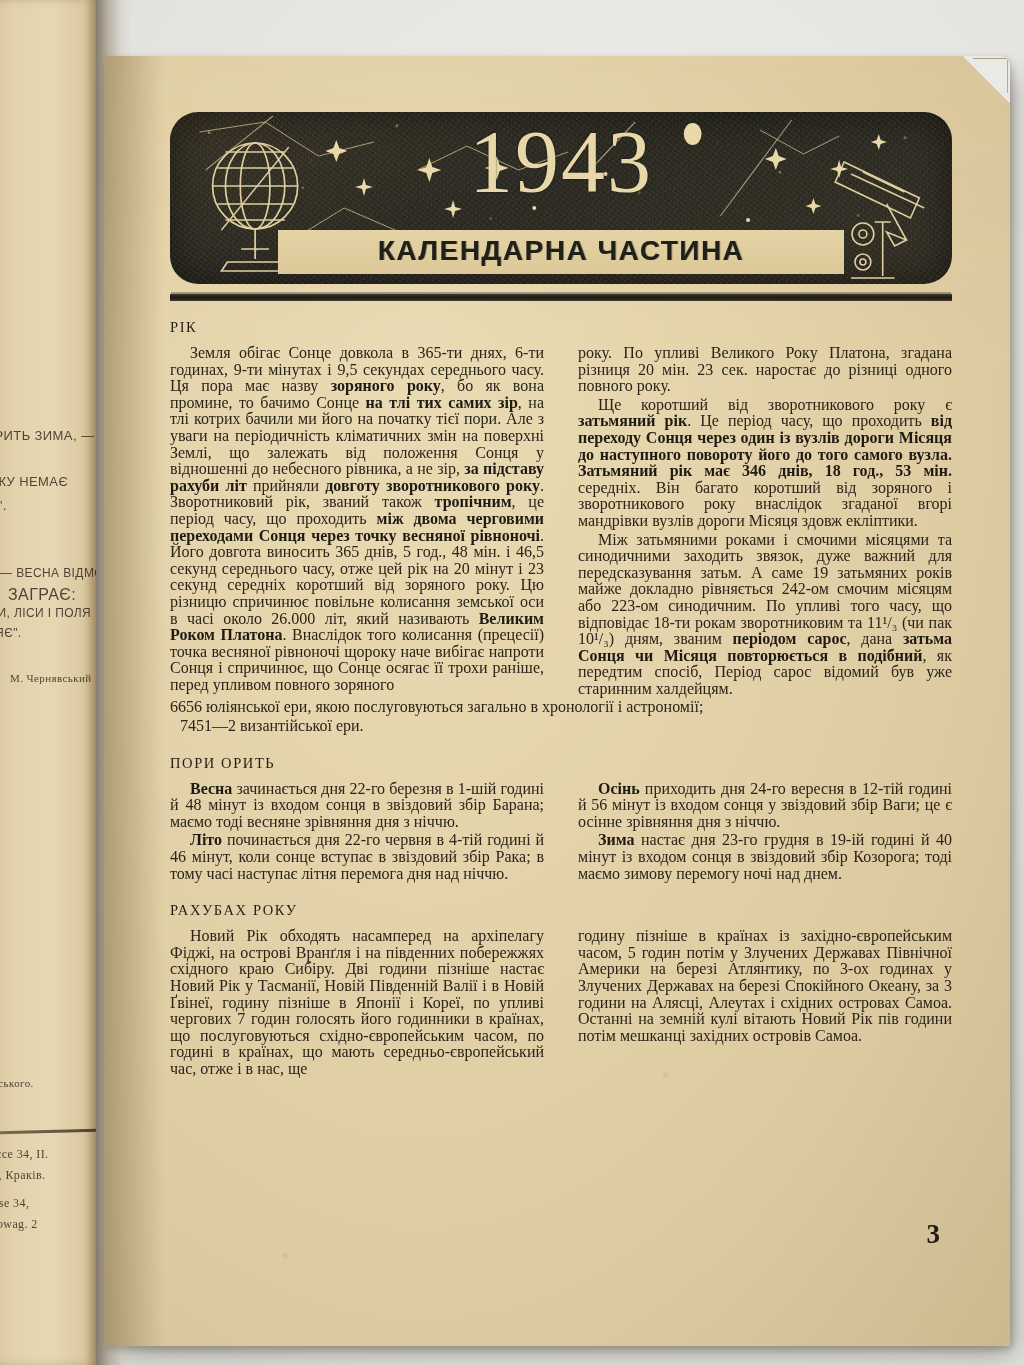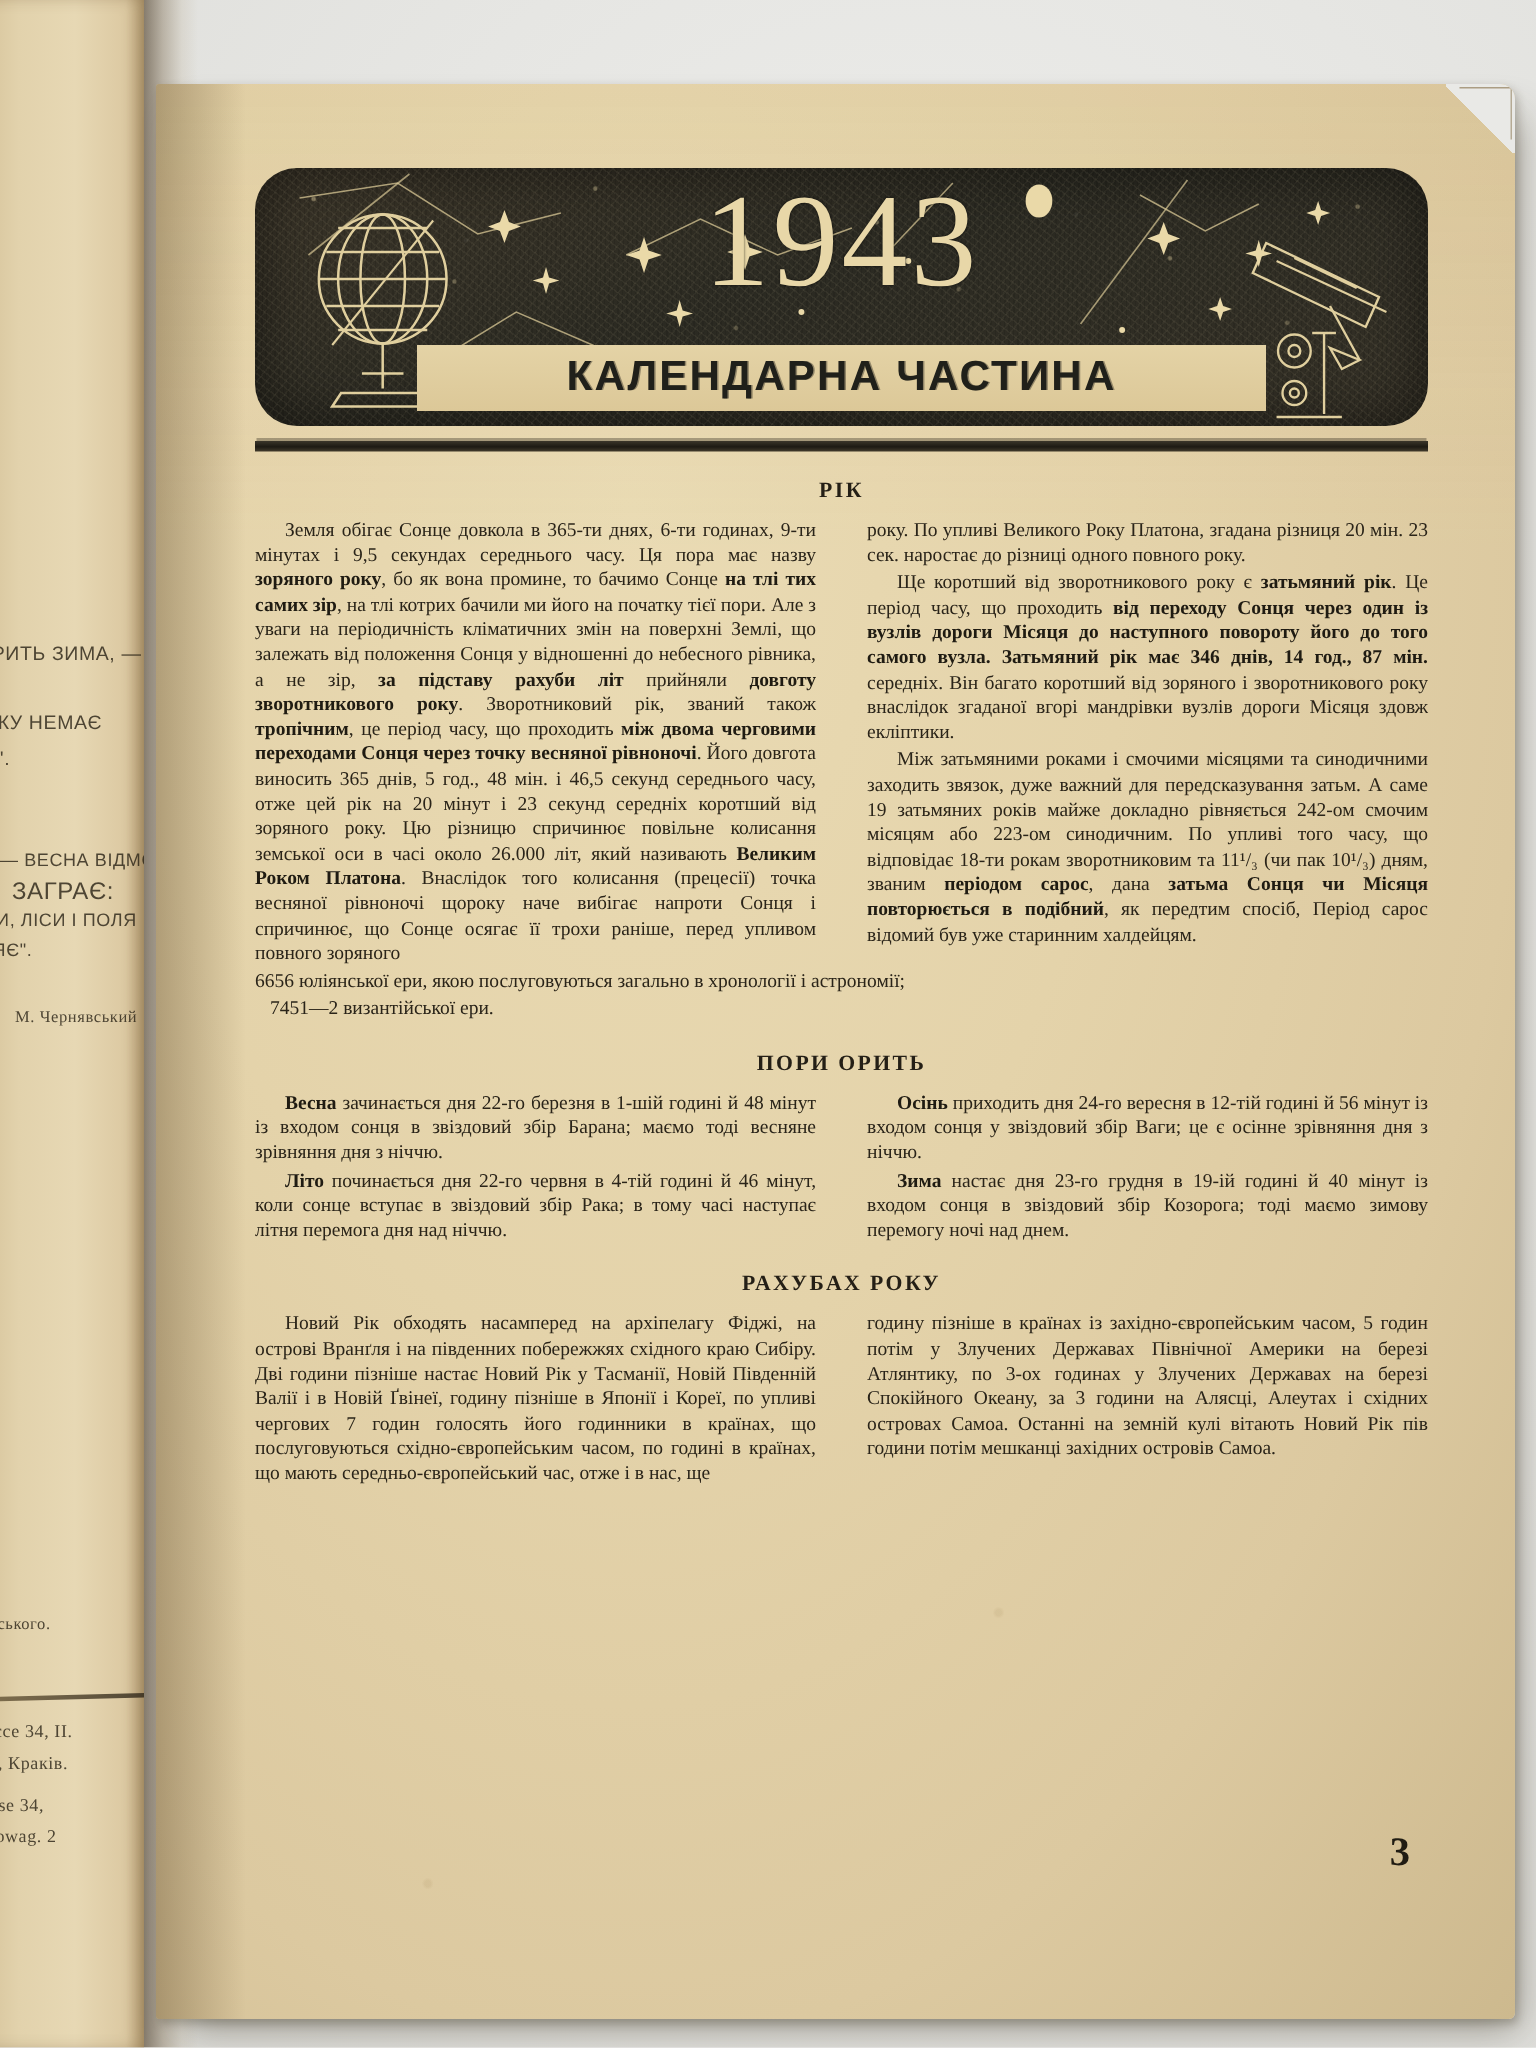--- a/index.html
+++ b/index.html
@@ -162,34 +162,33 @@
     text-shadow:1px 0 0 rgba(0,0,0,.35);
   }
   .rule{
     margin:10px 0 0 0;height:7px;
     background:linear-gradient(180deg,#3b362a,#1d1a13 55%,#423b2c);
     box-shadow:0 -3px 0 -1px rgba(40,35,22,.35);
   }
 
   
   .sec-head{
-    text-align:center;
     font-family:"Liberation Serif", serif;
-    font-weight:bold;
+    font-weight:normal;
     font-size:14.5px;
     letter-spacing:1.6px;
     color:#241f16;
     margin:18px 0 9px;
   }
   .cols{display:flex;gap:34px;}
   .col{flex:1 1 0;min-width:0;}
   .col p{
     margin:0 0 2px 0;
     text-align:justify;
-    font-size:13px;
+    font-size:16px;
     line-height:16.6px;
     color:#2a2419;
     text-indent:20px;
     hyphens:auto;
   }
   .col p.noind{text-indent:0;}
   .col p.hang{text-indent:10px;}
   .col b{font-weight:bold;color:#1f1b12;}
   .page-num{
     position:absolute;right:70px;bottom:96px;
@@ -292,21 +291,21 @@
 
     <div class="rule"></div>
 
     <div class="sec-head">РІК</div>
     <div class="cols">
       <div class="col">
         <p>Земля обігає Сонце довкола в 365-ти днях, 6-ти годинах, 9-ти мінутах і 9,5 секундах середнього часу. Ця пора має назву <b>зоряного року</b>, бо як вона промине, то бачимо Сонце <b>на тлі тих самих зір</b>, на тлі котрих бачили ми його на початку тієї пори. Але з уваги на періодичність кліматичних змін на поверхні Землі, що залежать від положення Сонця у відношенні до небесного рівника, а не зір, <b>за підставу рахуби літ</b> прийняли <b>довготу зворотникового року</b>. Зворотниковий рік, званий також <b>тропічним</b>, це період часу, що проходить <b>між двома черговими переходами Сонця через точку весняної рівноночі</b>. Його довгота виносить 365 днів, 5 год., 48 мін. і 46,5 секунд середнього часу, отже цей рік на 20 мінут і 23 секунд середніх коротший від зоряного року. Цю різницю спричинює повільне колисання земської оси в часі около 26.000 літ, який називають <b>Великим Роком Платона</b>. Внаслідок того колисання (прецесії) точка весняної рівноночі щороку наче вибігає напроти Сонця і спричинює, що Сонце осягає її трохи раніше, перед упливом повного зоряного</p>
       </div>
       <div class="col">
         <p class="noind">року. По упливі Великого Року Платона, згадана різниця 20 мін. 23 сек. наростає до різниці одного повного року.</p>
-        <p>Ще коротший від зворотникового року є <b>затьмяний рік</b>. Це період часу, що проходить <b>від переходу Сонця через один із вузлів дороги Місяця до наступного повороту його до того самого вузла. Затьмяний рік має 346 днів, 14 год., 87 мін.</b> середніх. Він багато коротший від зоряного і зворотникового року внаслідок згаданої вгорі мандрівки вузлів дороги Місяця здовж екліптики.</p>
+        <p>Ще коротший від зворотникового року є <b>затьмяний рік</b>. Це період часу, що проходить <b>від переходу Сонця через один із вузлів дороги Місяця до наступного повороту його до того самого вузла. Затьмяний рік має 346 днів, 18 год., 53 мін.</b> середніх. Він багато коротший від зоряного і зворотникового року внаслідок згаданої вгорі мандрівки вузлів дороги Місяця здовж екліптики.</p>
         <p>Між затьмяними роками і смочими місяцями та синодичними заходить звязок, дуже важний для передсказування затьм. А саме 19 затьмяних років майже докладно рівняється 242-ом смочим місяцям або 223-ом синодичним. По упливі того часу, що відповідає 18-ти рокам зворотниковим та 11¹/₃ (чи пак 10¹/₃) дням, званим <b>періодом сарос</b>, дана <b>затьма Сонця чи Місяця повторюється в подібний</b>, як передтим спосіб, Період сарос відомий був уже старинним халдейцям.</p>
       </div>
     </div>
 
     <div class="cols">
       <div class="col">
         <p class="noind">6656 юліянської ери, якою послуговуються загально в хронології і астрономії;</p>
         <p class="hang">7451—2 византійської ери.</p>
       </div>
     </div>

